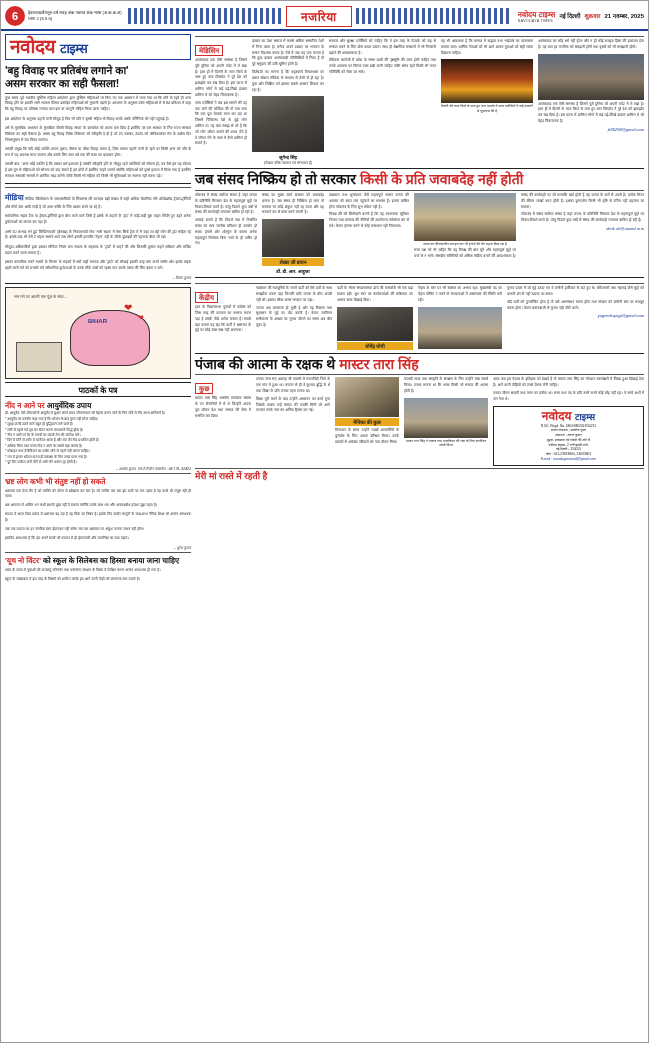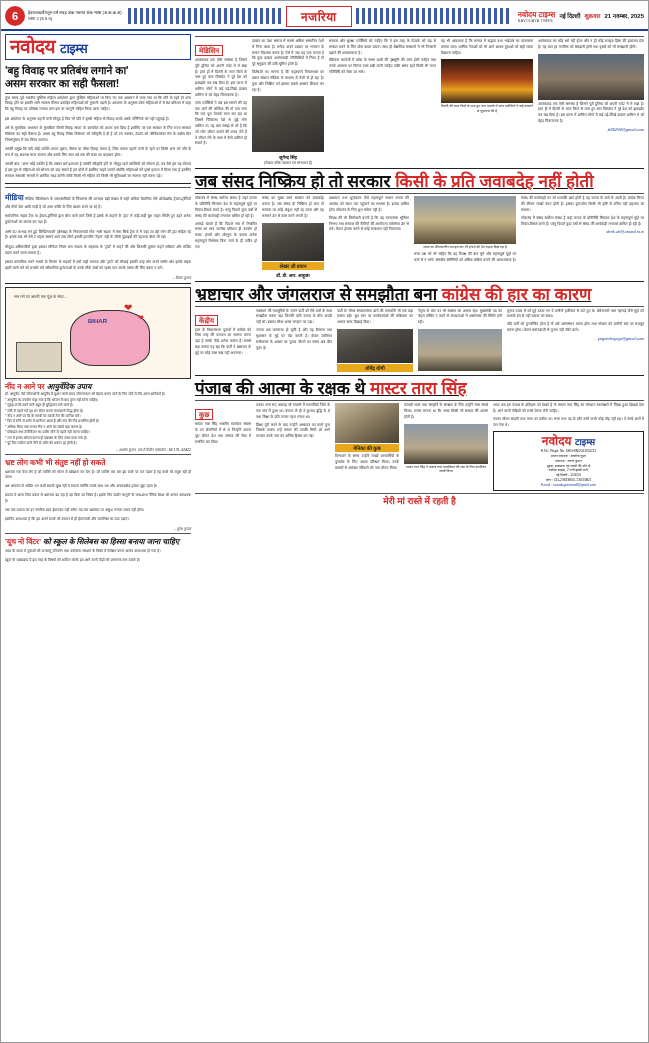--- a/index.html
+++ b/index.html
@@ -138,25 +138,24 @@
   
   .hl-big {
     font-size: 15px;
     font-weight: bold;
     color: #111;
     line-height: 1.1;
     letter-spacing: -.2px;
   }
   .hl-big .hl-red { color: #d42a2a; }
   .hl-mid {
-    font-size: 17px;
+    font-size: 14px;
     font-weight: bold;
     color: #111;
     line-height: 1.12;
-    text-decoration: underline;
   }
   .hl-mid .hl-red { color: #d42a2a; }
   .hl-sm {
     font-size: 9px;
     font-weight: bold;
     color: #111;
     line-height: 1.15;
   }
 
   .kicker {
@@ -252,21 +251,21 @@
     border-bottom: 1.5px solid #222;
     padding: 1px 0;
     margin: 3px 0;
   }
   .letter-title {
     font-size: 7.5px;
     font-weight: bold;
     color: #d42a2a;
     margin: 2px 0 1px 0;
   }
-  .letter-title .blk { color: #111; font-style: italic; }
+  .letter-title .blk { color: #111; }
   .letter-line {
     font-size: 3.5px;
     line-height: 1.55;
     color: #1a1a1a;
   }
   .letter-sign {
     font-size: 3.5px;
     text-align: right;
     color: #333;
     font-style: italic;
@@ -288,21 +287,21 @@
   .imprint-logo .t { color:#1c3f94; font-size: 9px; }
   .imprint-text {
     font-size: 3.3px;
     line-height: 1.45;
     text-align: center;
     color: #222;
     margin-top: 2px;
   }
   .imprint-mail { color: #1c3f94; }
 
-  .centered { text-align:center; }
+  .centered { text-align:left; }
   .mt2 { margin-top: 2px; }
 </style>
 </head>
 <body>
 
 <div class="page">
 
   <div class="masthead">
     <div class="page-num-badge">6</div>
     <div class="mast-left-text">हैदराबाद/बैंगलुरु वर्ष सत्रह अंक नवरात्र अंक भाषा (अ.क.क.अ) चरण 2 (6 6 0)</div>
@@ -362,20 +361,21 @@
 
       <div class="photo cartoon" style="height:92px">
         <div style="position:absolute;left:8px;top:6px;font-size:4px;color:#333;width:56px;line-height:1.3">सम मने पर अपनी एक गूंज के सेवा...</div>
         <div style="position:absolute;left:64px;top:22px;width:80px;height:56px;background:#f3a6c0;border:1px solid #333;border-radius:40% 40% 30% 30%;"></div>
         <div style="position:absolute;left:82px;top:30px;font-size:6px;font-weight:bold;color:#1c3f94;">BIHAR</div>
         <div style="position:absolute;left:118px;top:14px;font-size:10px;color:#d42a2a;">❤</div>
         <div style="position:absolute;left:132px;top:26px;font-size:7px;color:#d42a2a;">❤</div>
         <div style="position:absolute;left:10px;bottom:6px;width:46px;height:30px;background:#dcd2c0;border:1px solid #555;"></div>
       </div>
 
+      <div class="letters-head">पाठकों के पत्र</div>
 
       <div class="letter-title">
         <span>नींद न आने पर</span><span class="blk"> आयुर्वेदिक उपाय</span>
       </div>
       <div class="letter-line">
         <div>डॉ. आयुर्वेद: ऐसे जीवनशैली आयुर्वेद में सुधार करते समय जीवनयापन को बेहतर बनाए जाने के लिए रात्रि में नींद आना अनिवार्य है।</div>
         <div>* आयुर्वेद का उपयोग कहा गया है कि भोजन के बाद तुरंत नहीं सोना चाहिए।</div>
         <div>* सुबह जल्दी उठने वाले बहुत ही बुद्धिमान माने जाते हैं।</div>
         <div>* सोने से पहले गर्म दूध का सेवन करना लाभकारी सिद्ध होता है।</div>
         <div>* नींद न आने पर पैर के तलवों पर सरसों तेल की मालिश करें।</div>
@@ -485,23 +485,20 @@
             <div class="body-text">संसद की कार्यवाही पर जो धनराशि खर्च होती है वह जनता के करों से आती है। प्रत्येक मिनट की कीमत लाखों रुपए होती है। इसका दुरुपयोग किसी भी दृष्टि से उचित नहीं ठहराया जा सकता।</div>
             <div class="body-text mt2">लोकतंत्र में संसद सर्वोच्च संस्था है जहां जनता के प्रतिनिधि मिलकर देश के महत्वपूर्ण मुद्दों पर विचार-विमर्श करते हैं। परंतु पिछले कुछ वर्षों से संसद की कार्यवाही लगातार बाधित हो रही है।</div>
             <div class="email-line">denk.ah@anand.ni.in</div>
           </div>
         </div>
       </div>
 
       <div class="rule"></div>
 
       <div>
-        <div class="hl-mid">
-          <span>भ्रष्टाचार और जंगलराज से समझौता बना </span><span class="hl-red">कांग्रेस की हार का कारण</span>
-        </div>
         <div class="rule-thin"></div>
 
         <div style="display:flex; gap:5px;">
           <div style="width:56px;flex:0 0 56px;">
             <span class="kicker">केंद्रीय</span>
             <div class="body-text">हाल के विधानसभा चुनावों में कांग्रेस को जिस तरह की पराजय का सामना करना पड़ा है उसके पीछे अनेक कारण हैं। सबसे बड़ा कारण यह रहा कि पार्टी ने भ्रष्टाचार के मुद्दे पर कोई स्पष्ट रुख नहीं अपनाया।</div>
           </div>
           <div style="width:76px;flex:0 0 76px;">
             <div class="body-text">गठबंधन की मजबूरियों के चलते पार्टी को ऐसे दलों के साथ समझौता करना पड़ा जिनकी छवि जनता के बीच अच्छी नहीं थी। इसका सीधा असर मतदान पर पड़ा।</div>
             <div class="body-text mt2">जनता अब जागरूक हो चुकी है और वह विकास तथा सुशासन के मुद्दे पर वोट करती है। केवल जातिगत समीकरण के आधार पर चुनाव जीतने का समय अब बीत चुका है।</div>

